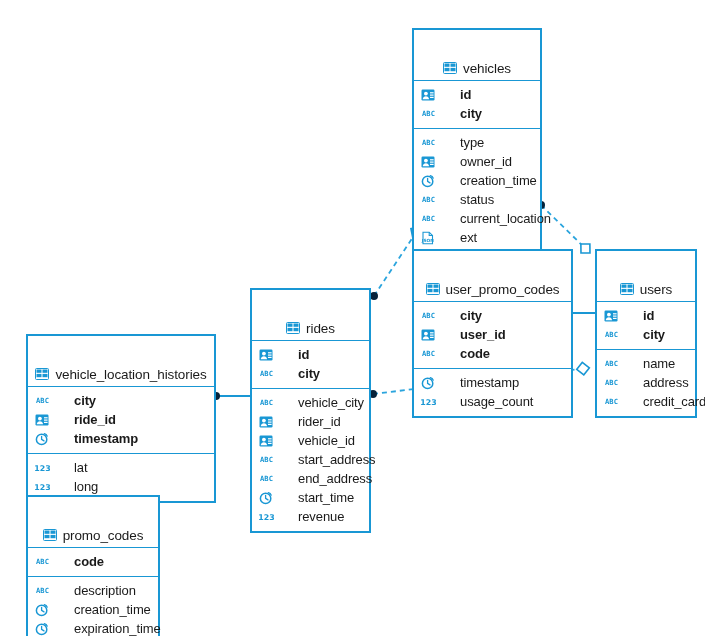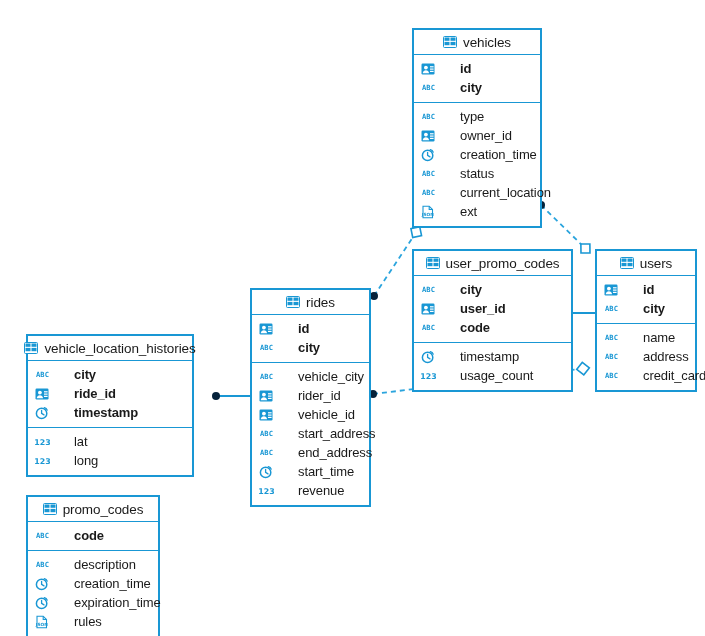--- a/index.html
+++ b/index.html
@@ -40,20 +40,21 @@
   .entity-header {
     box-sizing: border-box;
     height: 25px;
     display: flex;
     align-items: center;
     justify-content: center;
     gap: 6px;
     background: #ffffff;
     border-bottom: 1px solid #1997d4;
     padding: 0 6px;
+    margin-top: 26px;
   }
   .entity-title {
     font-size: 13.5px;
     color: #1a1a1a;
     white-space: nowrap;
     letter-spacing: -0.1px;
   }
   .field-group {
     padding: 4px 0 5px 0;
   }
@@ -439,21 +440,21 @@
         <div class="field">
           <span class="ico">
             <svg viewBox="0 0 16 14" width="15" height="14">
               <text x="8" y="10" font-family="DejaVu Sans, sans-serif" font-size="8.4" font-weight="bold" fill="#1997d4" text-anchor="middle">123</text>
             </svg>
           </span>
           <span class="field-label">revenue</span>
         </div>
       </div>
     </div>
-    <div class="entity" style="left: 26px; top: 334px; width: 168px;">
+    <div class="entity" style="left: 26px; top: 334px; width: 190px;">
       <div class="entity-header">
         <span class="ico">
           <svg viewBox="0 0 14 14" width="14" height="14">
             <rect x="0.5" y="1.5" width="13" height="11" rx="1" fill="#ffffff" stroke="#1997d4" stroke-width="1"></rect>
             <rect x="1.5" y="2.5" width="5" height="3.3" fill="#1997d4"></rect>
             <rect x="7.5" y="2.5" width="5" height="3.3" fill="#1997d4"></rect>
             <rect x="1.5" y="6.9" width="5" height="3.3" fill="#1997d4"></rect>
             <rect x="7.5" y="6.9" width="5" height="3.3" fill="#1997d4"></rect>
           </svg>
         </span>

